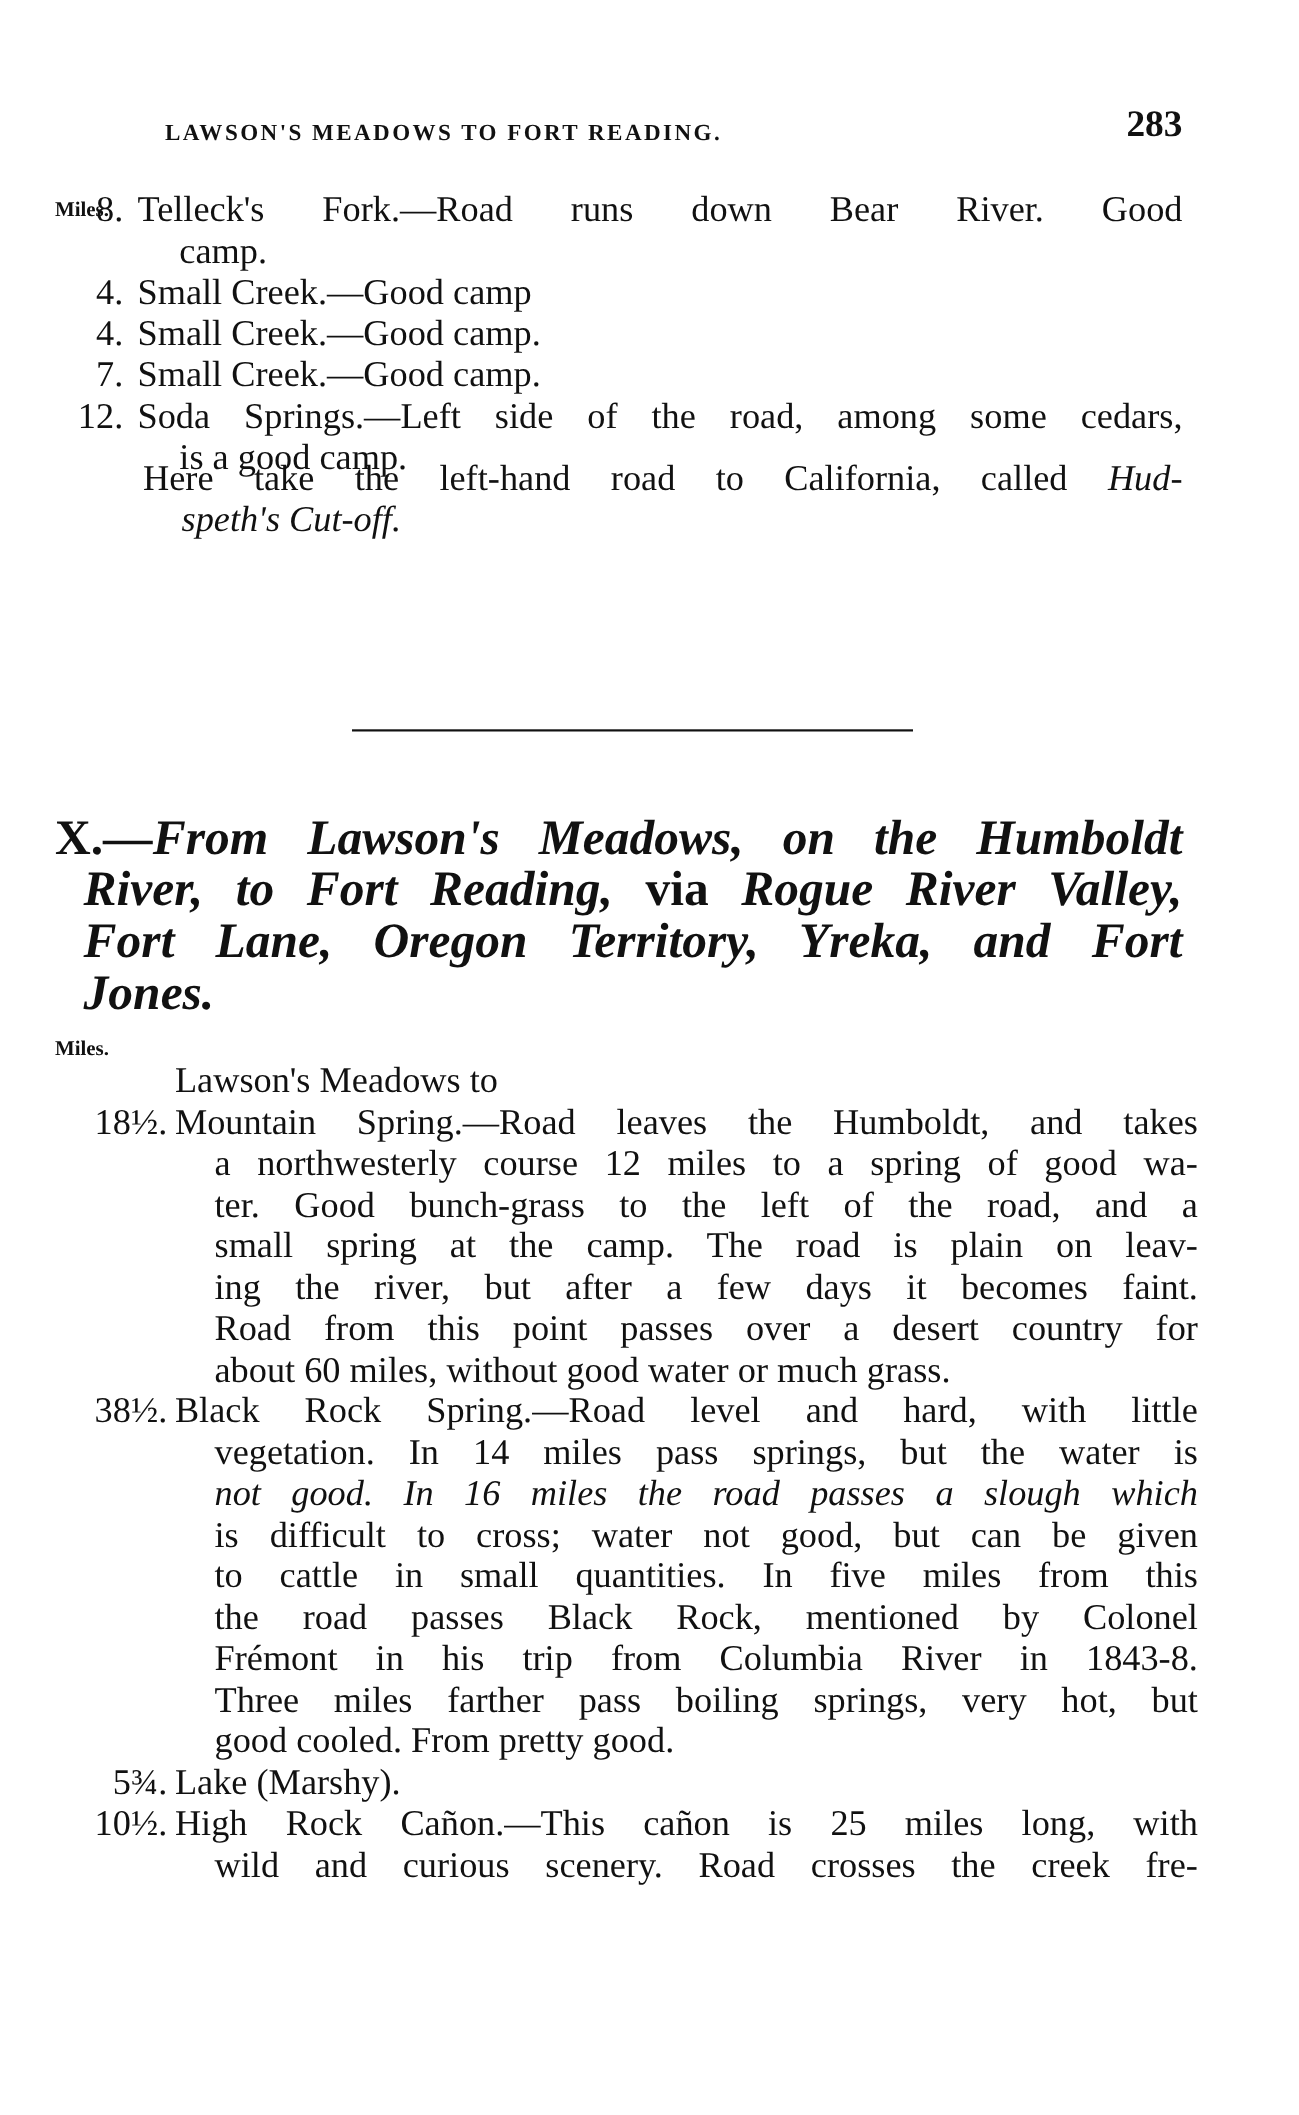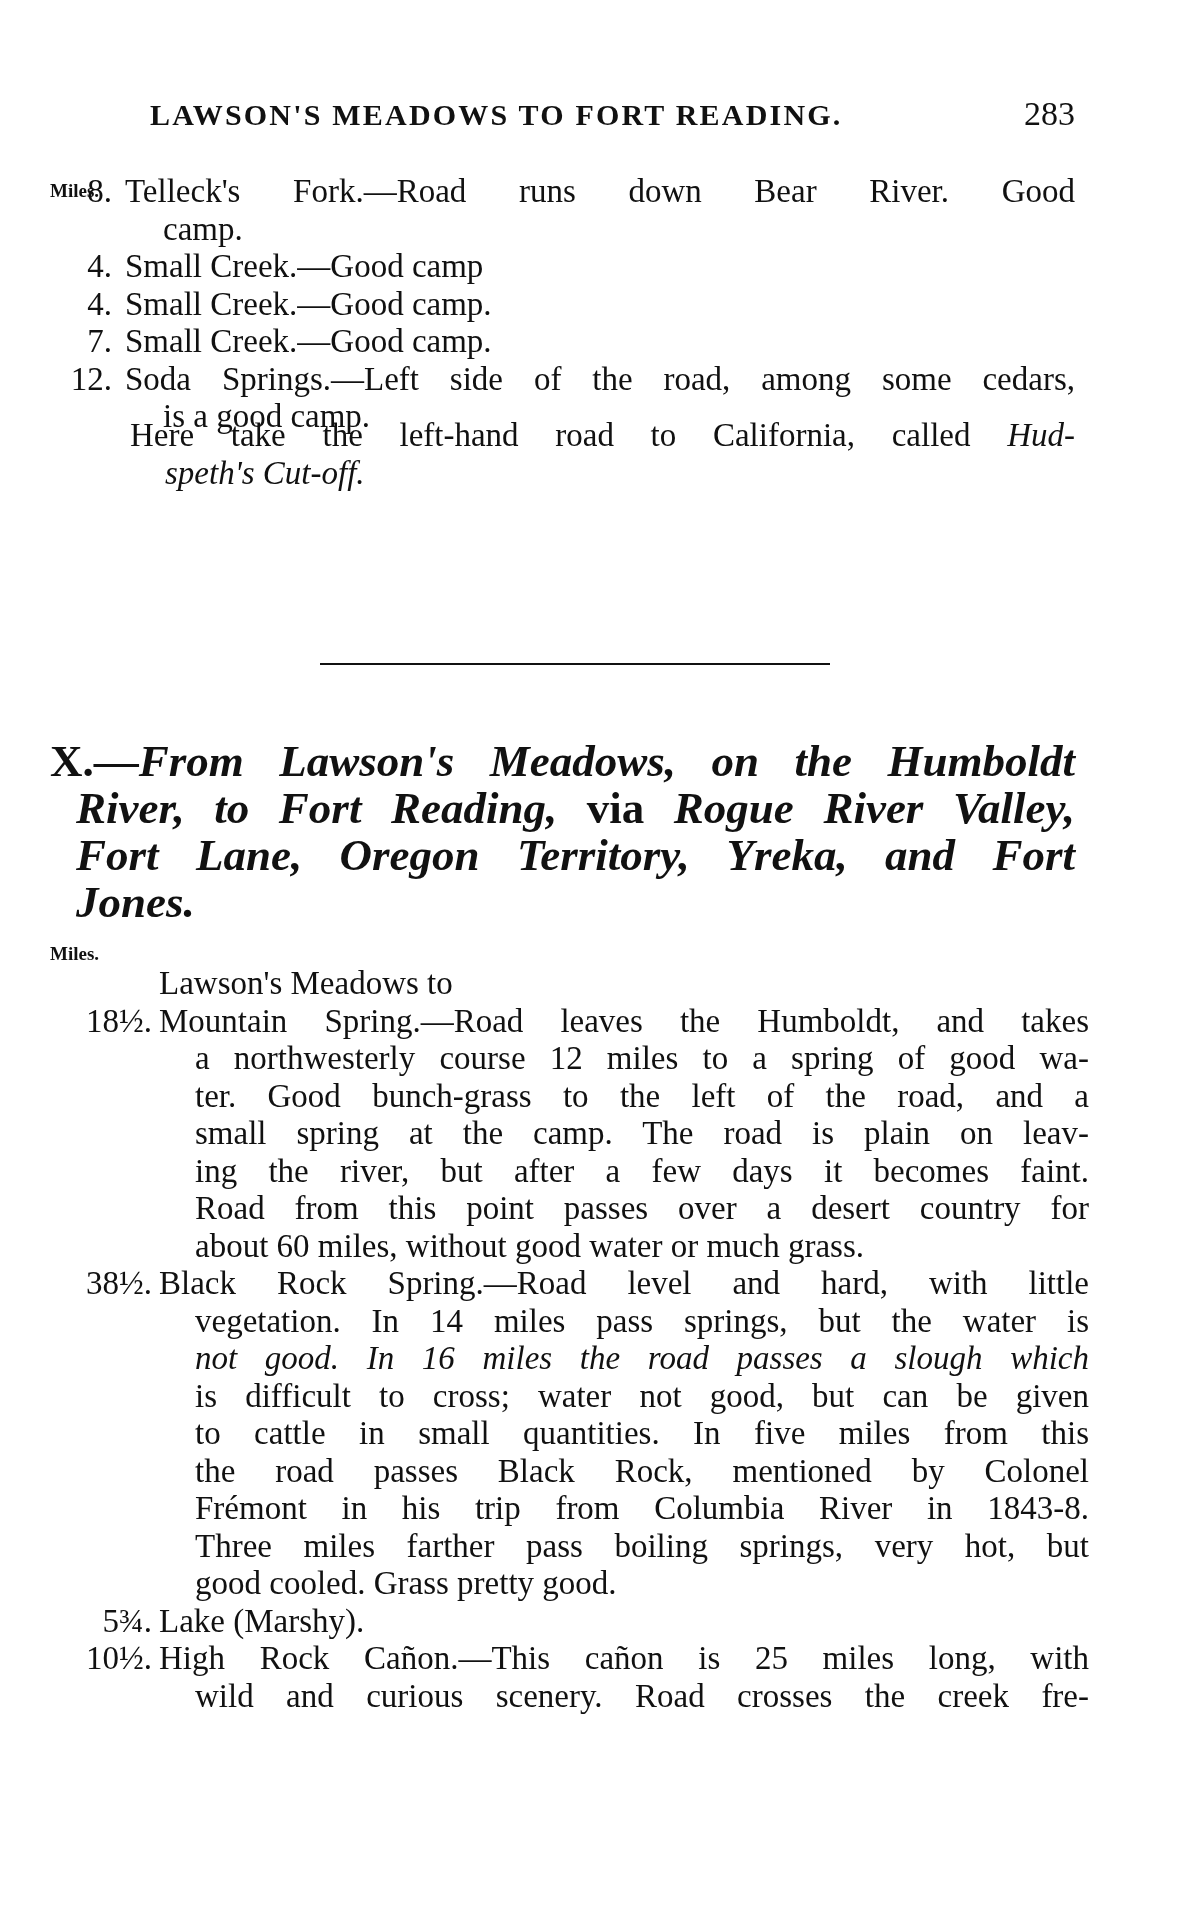--- a/index.html
+++ b/index.html
@@ -1,22 +1,22 @@
 <!DOCTYPE html>
 <html><head>
   <meta charset="utf-8">
   <style>
     html, body { margin: 0; padding: 0; background: #ffffff; }
     body { width: 1181px; height: 1923px; position: relative; overflow: hidden;
            font-family: "Liberation Serif", "DejaVu Serif", serif; color: #111; }
     .page { position: absolute; left: 0; top: 0; width: 1181px; height: 1923px; }
     .running-head { position: absolute; left: 150px; top: 98px; width: 925px; height: 40px; }
-    .running-title { position: absolute; left: 0; top: 0; font-size: 30px; font-weight: bold;
+    .running-title { position: absolute; left: 0; top: 10px; font-size: 21px; font-weight: bold;
                      letter-spacing: 2.2px; font-variant: small-caps; text-transform: uppercase; }
-    .page-number { position: absolute; right: 0; top: -3px; font-size: 34px; font-weight: normal; }
+    .page-number { position: absolute; right: 0; top: -3px; font-size: 34px; font-weight: bold; }
 
     .miles-label { position: absolute; left: 50px; font-size: 19px; font-weight: bold; }
     .block { position: absolute; left: 50px; width: 1025px; font-size: 33px; line-height: 37.5px; }
     .entry { position: relative; padding-left: 75px; }
     .entry .num { position: absolute; left: 0; width: 62px; text-align: right; }
     .entry .txt { display: block; text-indent: 0; }
     .entry .cont { display: block; padding-left: 0; }
 
     .section2 { position: absolute; left: 64px; width: 1025px; font-size: 33px; line-height: 37.5px; }
     .entry2 { position: relative; padding-left: 95px; }
@@ -114,21 +114,21 @@
       <span class="num">38½.</span>
       <span class="first" style="text-align:justify;text-align-last:justify;">Black Rock Spring.—Road level and hard, with little</span>
       <span class="rest">
         <span style="display:block;text-align:justify;text-align-last:justify;">vegetation. In 14 miles pass springs, but the water is</span>
         <span style="display:block;text-align:justify;text-align-last:justify;font-style:italic;">not good. In 16 miles the road passes a slough which</span>
         <span style="display:block;text-align:justify;text-align-last:justify;">is difficult to cross; water not good, but can be given</span>
         <span style="display:block;text-align:justify;text-align-last:justify;">to cattle in small quantities. In five miles from this</span>
         <span style="display:block;text-align:justify;text-align-last:justify;">the road passes Black Rock, mentioned by Colonel</span>
         <span style="display:block;text-align:justify;text-align-last:justify;">Frémont in his trip from Columbia River in 1843-8.</span>
         <span style="display:block;text-align:justify;text-align-last:justify;">Three miles farther pass boiling springs, very hot, but</span>
-        <span style="display:block;">good cooled. Grass pretty good.</span>
+        <span style="display:block;">good cooled. From pretty good.</span>
       </span>
     </div>
 
 
     <div class="entry2">
       <span class="num">5¾.</span>
       <span class="first">Lake (Marshy).</span>
     </div>
 
     <div class="entry2">

